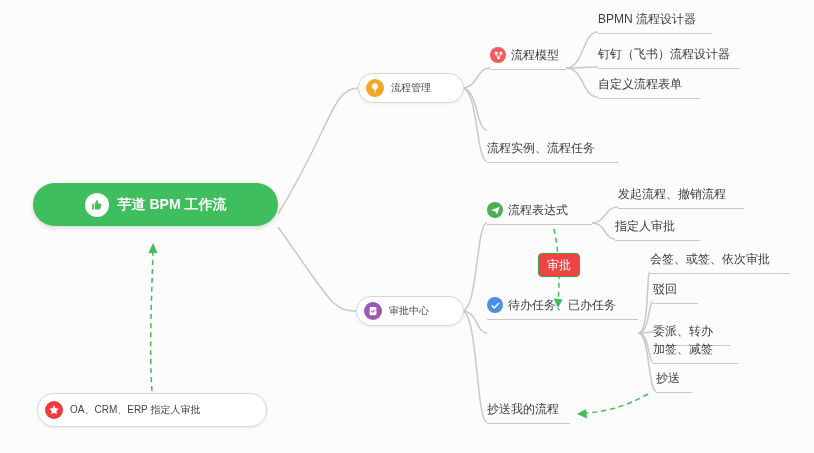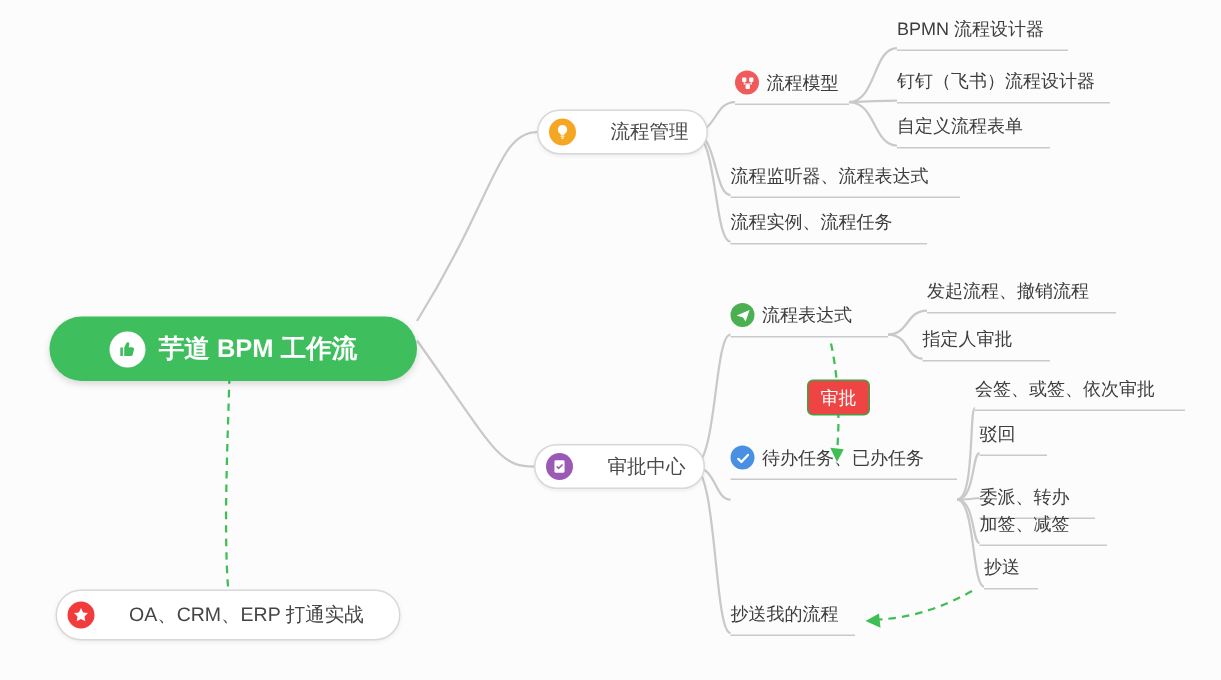--- a/index.html
+++ b/index.html
@@ -9,34 +9,34 @@
   }
   .canvas {
     position:relative; width:814px; height:453px;
     background:#fcfcfc; overflow:hidden;
   }
   .connectors { position:absolute; left:0; top:0; z-index:0; }
 
   .node { position:absolute; display:flex; align-items:center; z-index:2; }
 
   .root {
-    left:33px; top:211px; width:245px; height:43px;
+    left:33px; top:183px; width:245px; height:43px;
     background:#3ebe5c; border-radius:22px;
-    color:#fff; font-size:17px; font-weight:bold;
+    color:#fff; font-size:14px; font-weight:bold;
     gap:9px; justify-content:center;
     box-shadow:0 2px 5px rgba(0,0,0,.15);
   }
   .root-icon {
     width:24px; height:24px; background:#fff; border-radius:50%;
     display:flex; align-items:center; justify-content:center; flex:none;
   }
 
   .box {
     background:#fff; border:1px solid #d8d8d8; border-radius:16px;
-    font-size:13px; color:#4a4a4a; gap:23px; padding:0 12px 0 7px;
+    font-size:10px; color:#4a4a4a; gap:7px; padding:0 12px 0 7px;
     box-shadow:0 1px 3px rgba(0,0,0,.07);
     text-align:right;
   }
   #branch-process  { left:358px; top:73px;  height:30px; min-width:106px; }
   #branch-approval { left:356px; top:296px; height:30px; min-width:108px; }
   #note { left:37px; top:393px; height:34px; border-radius:17px; min-width:230px; color:#444; }
 
   .icon {
     border-radius:50%; display:flex; align-items:center; justify-content:center; flex:none;
   }
@@ -161,23 +161,20 @@
 
   <div class="leaf" id="leaf-bpmn">
     <span>BPMN 流程设计器</span>
   </div>
   <div class="leaf" id="leaf-dingtalk">
     <span>钉钉（飞书）流程设计器</span>
   </div>
   <div class="leaf" id="leaf-customform">
     <span>自定义流程表单</span>
   </div>
-  <div class="leaf" id="leaf-listener">
-    <span>流程监听器、流程表达式</span>
-  </div>
   <div class="leaf" id="leaf-instance">
     <span>流程实例、流程任务</span>
   </div>
 
   <div class="leaf" id="leaf-myinit">
     <span class="icon icon-16 bg-green">
       <svg viewBox="0 0 16 16" width="11" height="11">
           <path fill="#fff" d="M1.5 7.8L14.2 2.5 10.3 13.5 7.8 9.6 1.5 7.8z"></path>
         </svg>
     </span>
@@ -220,16 +217,16 @@
   </div>
 
   <div class="badge">审批</div>
 
   <div class="node box" id="note">
     <span class="icon icon-18 bg-star">
       <svg viewBox="0 0 16 16" width="12" height="12">
           <path fill="#fff" d="M8 1.8l1.9 3.9 4.3.6-3.1 3 .7 4.2L8 11.5l-3.8 2 .7-4.2-3.1-3 4.3-.6z"></path>
         </svg>
     </span>
-    <span>OA、CRM、ERP 打通实战</span>
+    <span>OA、CRM、ERP 指定人审批</span>
   </div>
 
 </div>
 
 </body></html>

